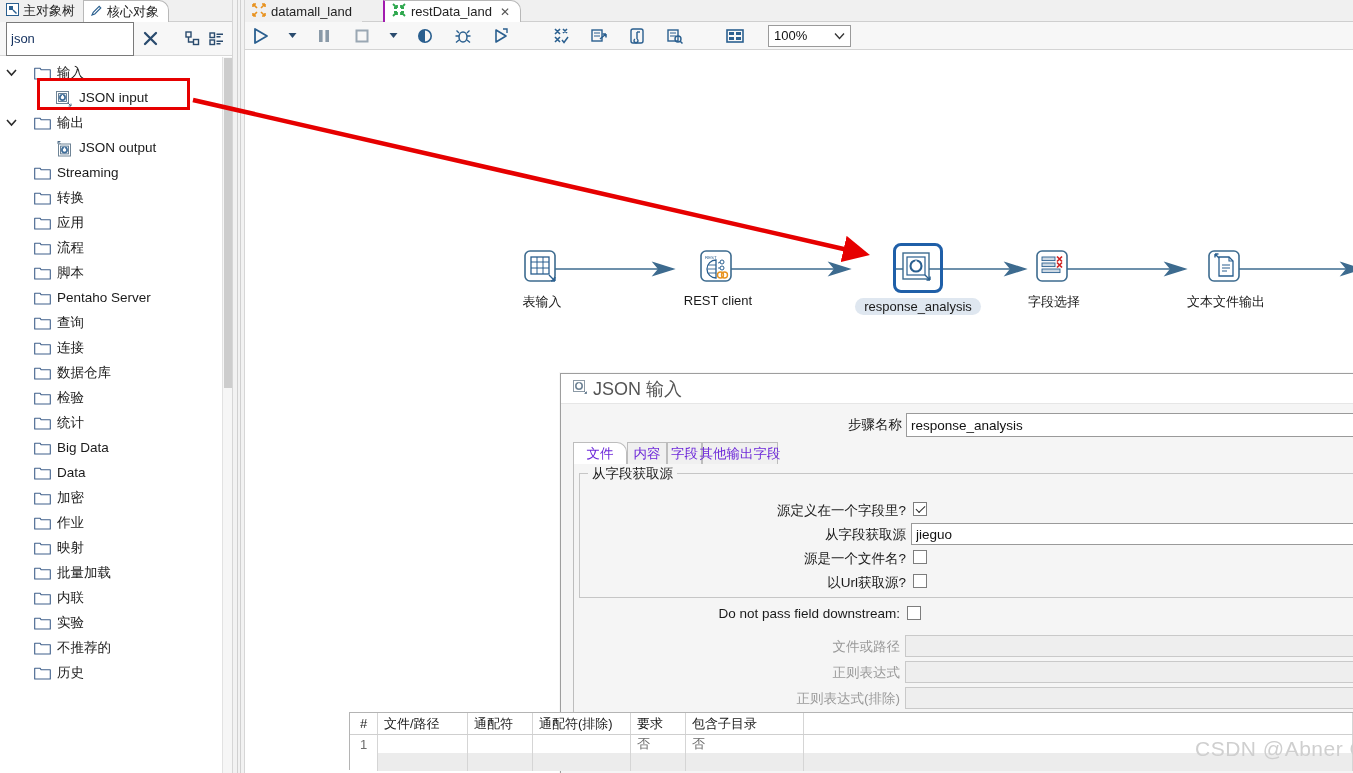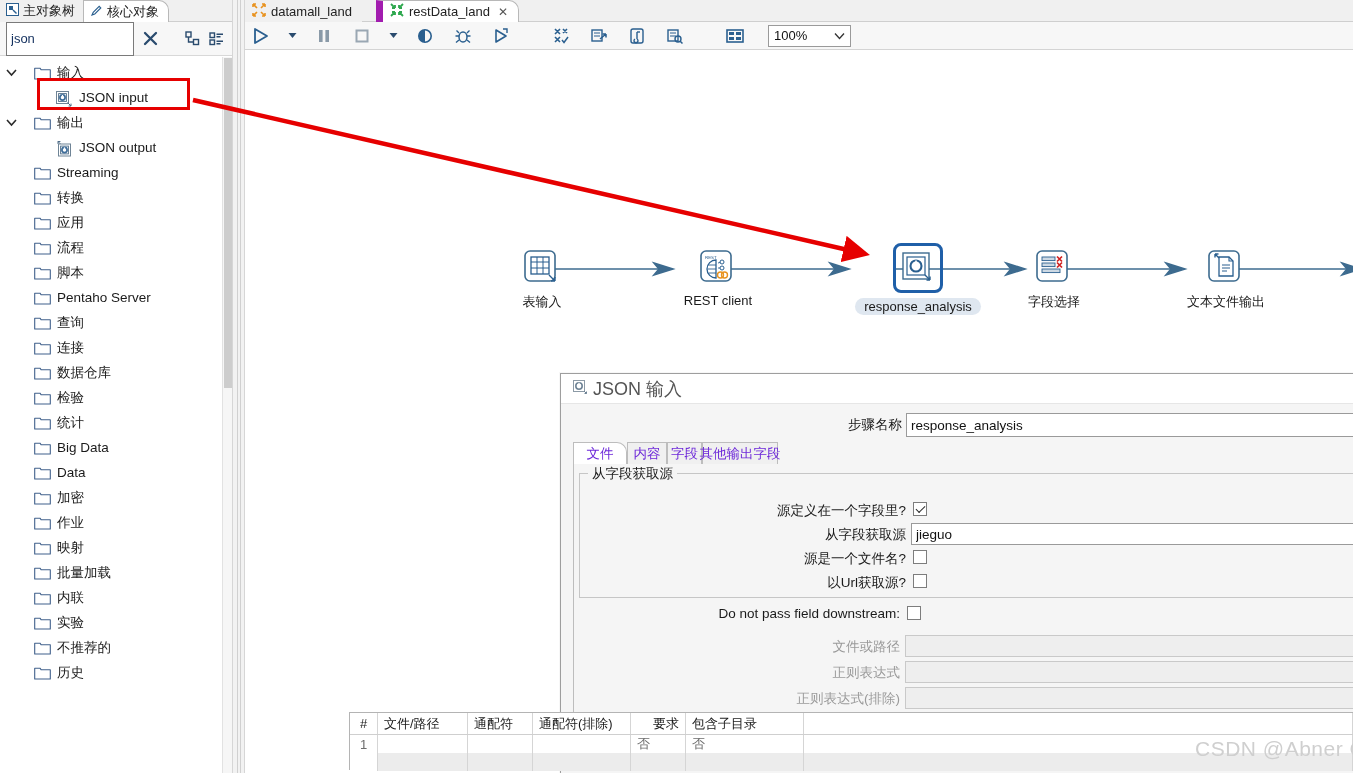--- a/index.html
+++ b/index.html
@@ -100,22 +100,22 @@
     position: absolute; left: 0; top: 0; width: 1108px; height: 22px;
     background: #f0f0f0; border-bottom: 1px solid #cfcfcf;
   }
   .etab {
     position: absolute; top: 0; height: 22px;
     display: flex; align-items: center; gap: 5px;
     padding: 0 10px 0 7px; font-size: 13px; white-space: nowrap; color: #222;
   }
   .etab.inactive { left: 0; background: #f0f0f0; }
   .etab.active {
-    left: 131px; background: #ffffff;
-    border-left: 7px solid #a21caf; border-right: 1px solid #b8b8b8; border-top: 1px solid #b8b8b8;
+    left: 138px; background: #ffffff;
+    border-left: 2px solid #a21caf; border-right: 1px solid #b8b8b8; border-top: 1px solid #b8b8b8;
     border-top-right-radius: 10px;
   }
   .etab.active::after { content:""; position:absolute; left:0; bottom:-1px; right:0; height:1px; background:#fff; }
   .tab-close { color:#555; font-size: 12px; margin-left: 3px; }
 
   #toolbar {
     position: absolute; left: 0; top: 22px; width: 1108px; height: 28px;
     background: #f7f7f7; border-bottom: 1px solid #d4d4d4;
     display: flex; align-items: center; padding-left: 3px; gap: 12px;
   }
@@ -862,21 +862,21 @@
         </div>
         <div class="th" style="width:90px;">
           <span>文件/路径</span>
         </div>
         <div class="th" style="width:65px;">
           <span>通配符</span>
         </div>
         <div class="th" style="width:98px;">
           <span>通配符(排除)</span>
         </div>
-        <div class="th" style="width:55px;justify-content:flex-end;">
+        <div class="th" style="width:55px;">
           <span>要求</span>
         </div>
         <div class="th" style="width:118px;">
           <span>包含子目录</span>
         </div>
         <div class="th" style="flex:1;"></div>
       </div>
       <div class="tr">
         <div class="td" style="width:28px;justify-content:center;">1</div>
         <div class="td" style="width:90px;"></div>

